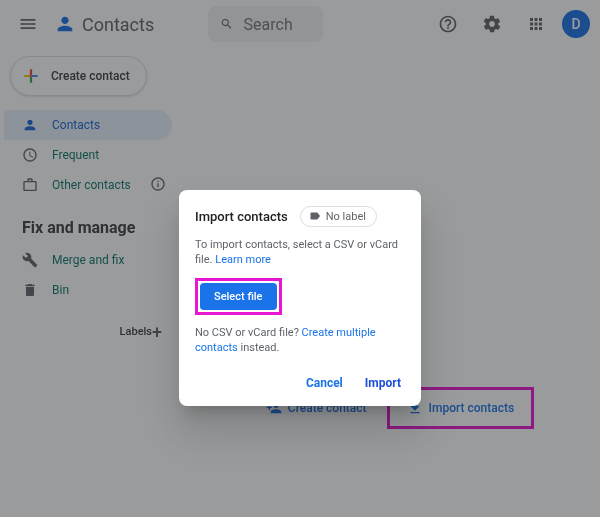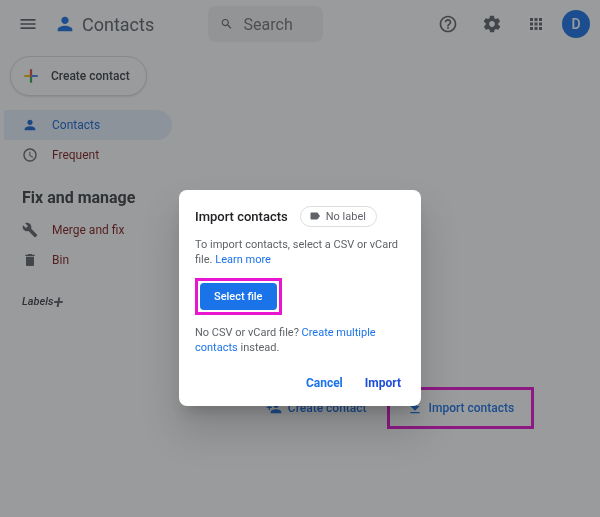--- a/index.html
+++ b/index.html
@@ -14,27 +14,27 @@
   .searchbox { flex: 1; max-width: 290px; height: 36px; background: #f1f3f4; border-radius: 8px; display: flex; align-items: center; gap: 10px; padding: 0 12px; color: #5f6368; margin-left: 10px; }
   .searchbox input { border: none; background: transparent; outline: none; font-size: 16px; width: 100%; color: #3c4043; }
   .spacer { flex: 1; }
   .avatar { width: 28px; height: 28px; border-radius: 50%; background: #1a73e8; color: #fff; display: flex; align-items: center; justify-content: center; font-size: 14px; font-weight: 500; }
 
   
   .layout { display: flex; height: calc(517px - 48px); }
   .sidebar { width: 180px; padding: 6px 8px 6px 4px; }
   .create-btn { display: inline-flex; align-items: center; gap: 10px; height: 40px; border-radius: 20px; border: 1px solid #dadce0; background: #fff; padding: 0 16px 0 10px; box-shadow: 0 1px 2px rgba(60,64,67,.15); color: #3c4043; font-size: 12px; font-weight: 500; margin: 2px 0 14px 6px; }
   .plus-icon { width: 20px; height: 20px; }
-  .nav-item { display: flex; align-items: center; gap: 14px; height: 30px; border-radius: 0 15px 15px 0; padding: 0 10px 0 18px; color: #7f1d1d; font-size: 12px; position: relative; }
+  .nav-item { display: flex; align-items: center; gap: 14px; height: 30px; border-radius: 0 15px 15px 0; padding: 0 10px 0 18px; color: #0f766e; font-size: 12px; position: relative; }
   .nav-item.active { background: #e8f0fe; color: #1967d2; }
   .nav-item .info { position: absolute; right: 6px; color: #5f6368; }
   .nav-item svg { width: 16px; height: 16px; flex-shrink: 0; }
   .nav-gap { height: 8px; }
   .section-title { font-size: 16px; font-weight: 700; color: #3c4043; padding: 10px 0 8px 18px; }
-  .labels-row { display: flex; align-items: center; justify-content: flex-start; padding: 8px 10px 8px 18px; font-size: 11px; font-weight: 500; font-style: italic; }
+  .labels-row { display: flex; align-items: center; justify-content: flex-end; padding: 8px 10px 8px 18px; font-size: 11px; font-weight: 500; }
   .labels-row .add { font-size: 18px; color: #5f6368; }
 
   .main { flex: 1; position: relative; }
   .empty-actions { position: absolute; top: 346px; left: 0; right: 0; display: flex; justify-content: center; gap: 20px; }
   .empty-btn { display: flex; align-items: center; gap: 6px; padding: 6px 10px; color: #1a73e8; font-size: 12px; font-weight: 500; border-radius: 4px; }
   .empty-btn svg { width: 16px; height: 16px; }
   .highlight-box-import { border: 3px solid #e815d1; position: absolute; }
 
   
   .overlay { position: absolute; inset: 0; background: rgba(32,33,36,.45); display: flex; align-items: flex-start; justify-content: center; }
@@ -111,20 +111,31 @@
           <path d="M12 12c2.2 0 4-1.8 4-4s-1.8-4-4-4-4 1.8-4 4 1.8 4 4 4zm0 2c-2.7 0-8 1.3-8 4v2h16v-2c0-2.7-5.3-4-8-4z"></path>
         </svg>
       <span>Contacts</span>
     </div>
     <div class="nav-item">
       <svg viewBox="0 0 24 24" fill="#5f6368">
           <path d="M12 2C6.5 2 2 6.5 2 12s4.5 10 10 10 10-4.5 10-10S17.5 2 12 2zm0 18c-4.4 0-8-3.6-8-8s3.6-8 8-8 8 3.6 8 8-3.6 8-8 8zm.5-13H11v6l5.2 3.2.8-1.3-4.5-2.7V7z"></path>
         </svg>
       <span>Frequent</span>
     </div>
+    <div class="nav-item">
+      <svg viewBox="0 0 24 24" fill="#5f6368">
+          <path d="M20 6h-4V4c0-1.1-.9-2-2-2h-4c-1.1 0-2 .9-2 2v2H4c-1.1 0-2 .9-2 2v11c0 1.1.9 2 2 2h16c1.1 0 2-.9 2-2V8c0-1.1-.9-2-2-2zM10 4h4v2h-4V4zm10 15H4V8h16v11z"></path>
+        </svg>
+      <span>Other contacts</span>
+      <span class="info">
+        <svg viewBox="0 0 24 24" width="16" height="16" fill="#5f6368">
+            <path d="M11 7h2v2h-2zm0 4h2v6h-2zm1-9C6.5 2 2 6.5 2 12s4.5 10 10 10 10-4.5 10-10S17.5 2 12 2zm0 18c-4.4 0-8-3.6-8-8s3.6-8 8-8 8 3.6 8 8-3.6 8-8 8z"></path>
+          </svg>
+      </span>
+    </div>
     <div class="nav-gap"></div>
     <div class="section-title">Fix and manage</div>
     <div class="nav-item">
       <svg viewBox="0 0 24 24" fill="#5f6368">
           <path d="M22.7 19l-9.1-9.1c.9-2.3.4-5-1.5-6.9-2-2-5-2.4-7.4-1.3L9 6 6 9 1.6 4.7C.4 7.1.9 10.1 2.9 12.1c1.9 1.9 4.6 2.4 6.9 1.5l9.1 9.1c.4.4 1 .4 1.4 0l2.3-2.3c.5-.4.5-1.1.1-1.4z"></path>
         </svg>
       <span>Merge and fix</span>
     </div>
     <div class="nav-item">
       <svg viewBox="0 0 24 24" fill="#5f6368">

